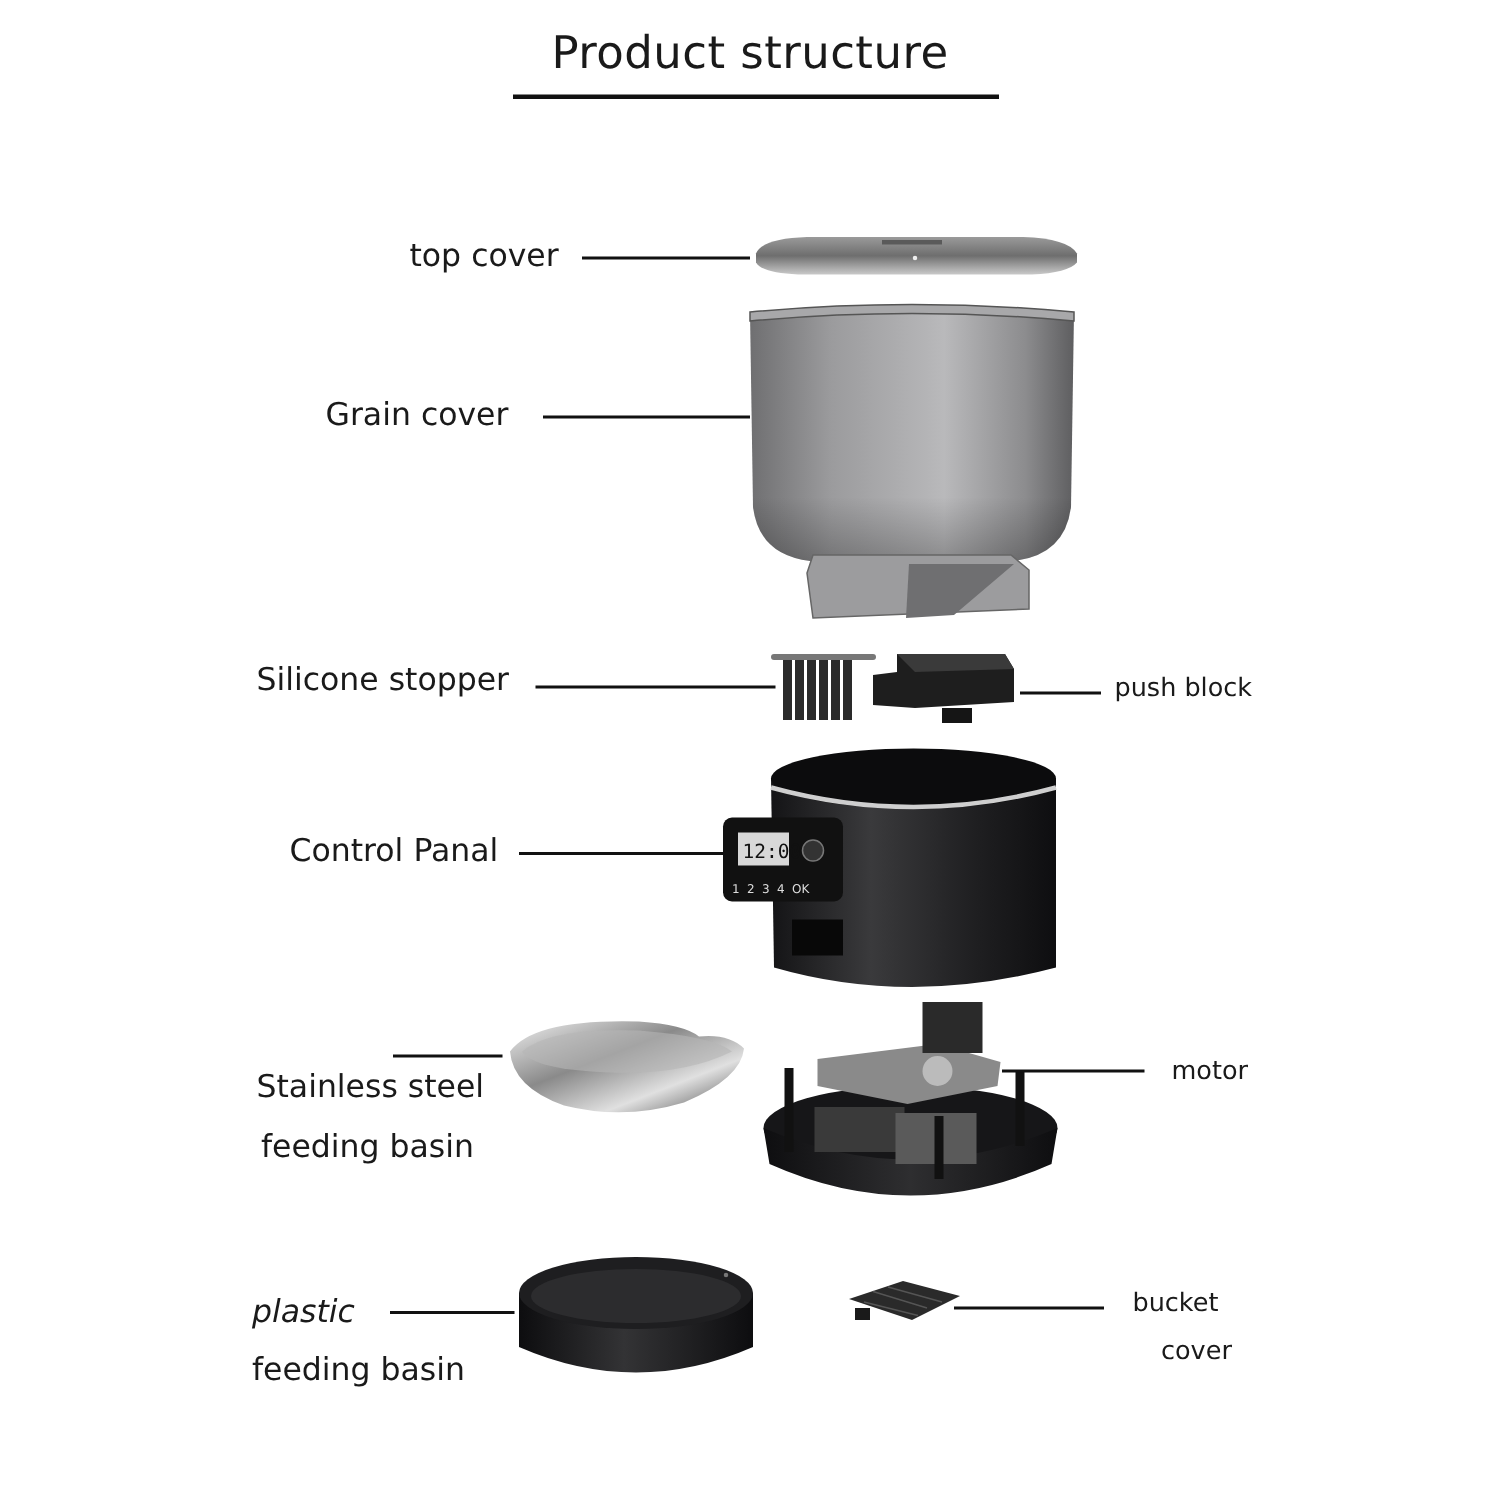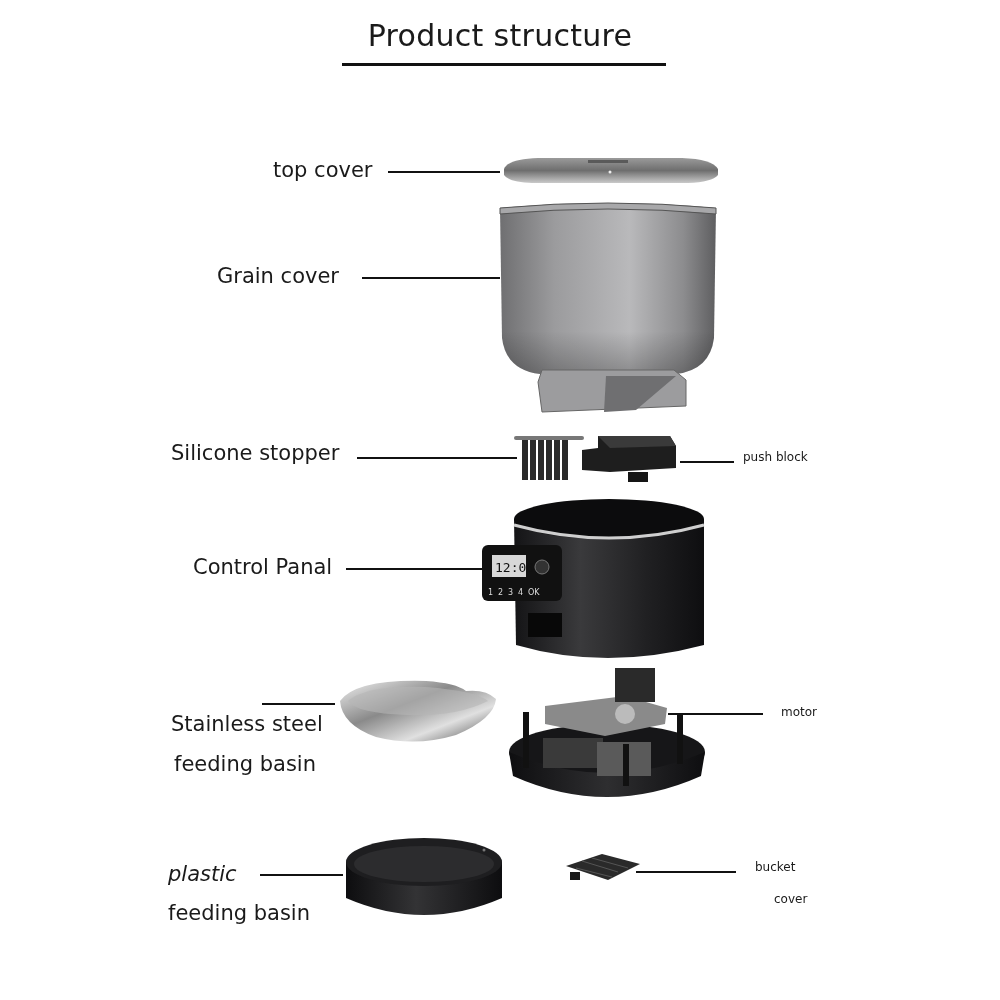--- a/index.html
+++ b/index.html
@@ -1,21 +1,21 @@
 <!DOCTYPE html>
 <html><head>
 <meta charset="utf-8">
 <style>
   html, body { margin:0; padding:0; background:#ffffff; }
   body { width:1000px; height:1000px; position:relative; overflow:hidden; font-family:"DejaVu Sans", sans-serif; color:#1a1a1a; }
   .abs { position:absolute; }
   .title { left:0; width:1000px; top:18px; text-align:center; font-size:30px; letter-spacing:0.3px; }
   .title-rule { left:342px; top:63px; width:324px; height:3px; background:#111; }
   .label { font-size:21px; white-space:nowrap; line-height:1; }
-  .label-sm { font-size:12px; white-space:nowrap; line-height:1; }
+  .label-sm { font-size:17px; white-space:nowrap; line-height:1; }
   .leader { height:2px; background:#111; }
 </style>
 </head>
 <body>
 
 <div class="abs title">Product structure</div>
 <div class="abs title-rule"></div>
 
 <div class="abs label" style="left:273px;top:160px;">top cover</div>
 <div class="abs leader" style="left:388px;top:171px;width:112px;"></div>

